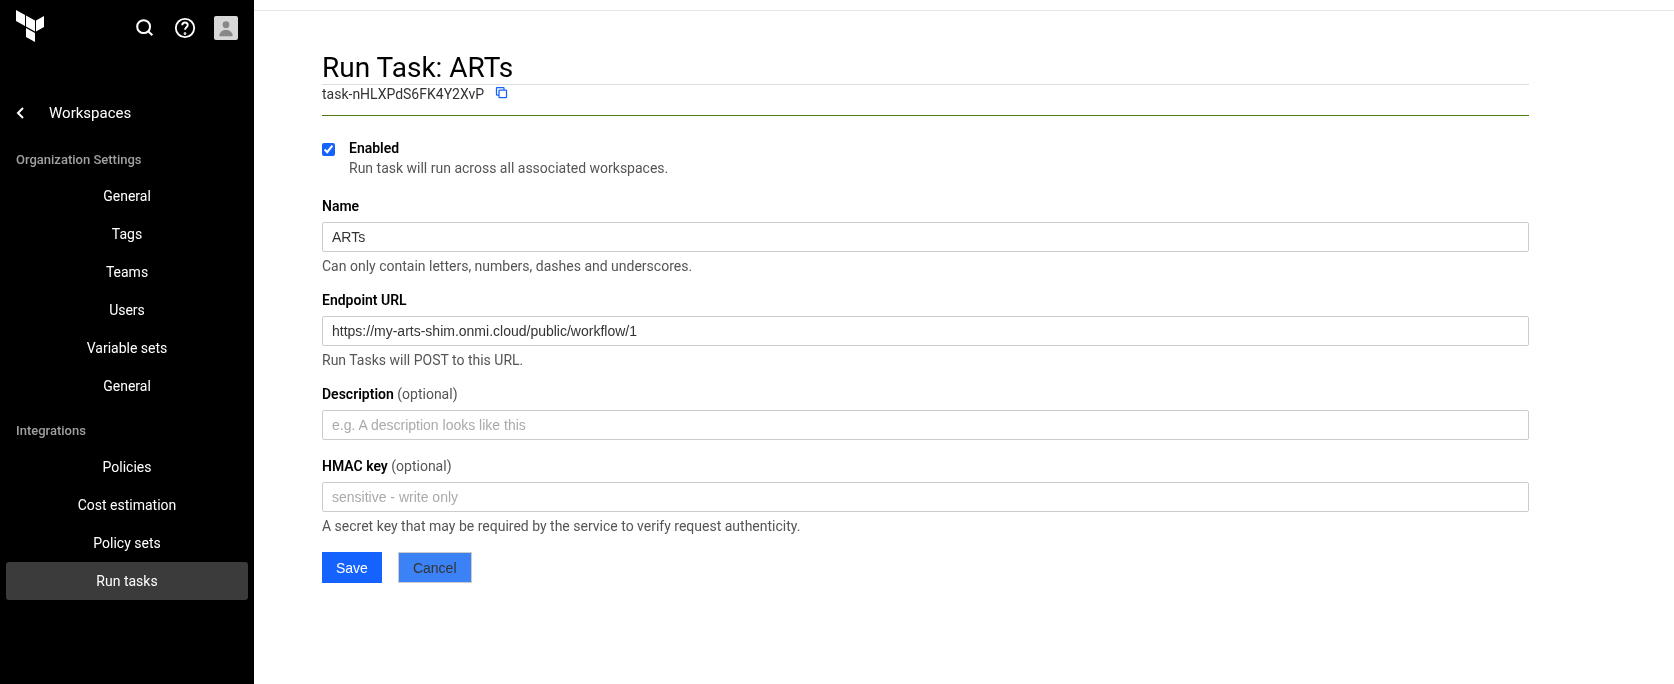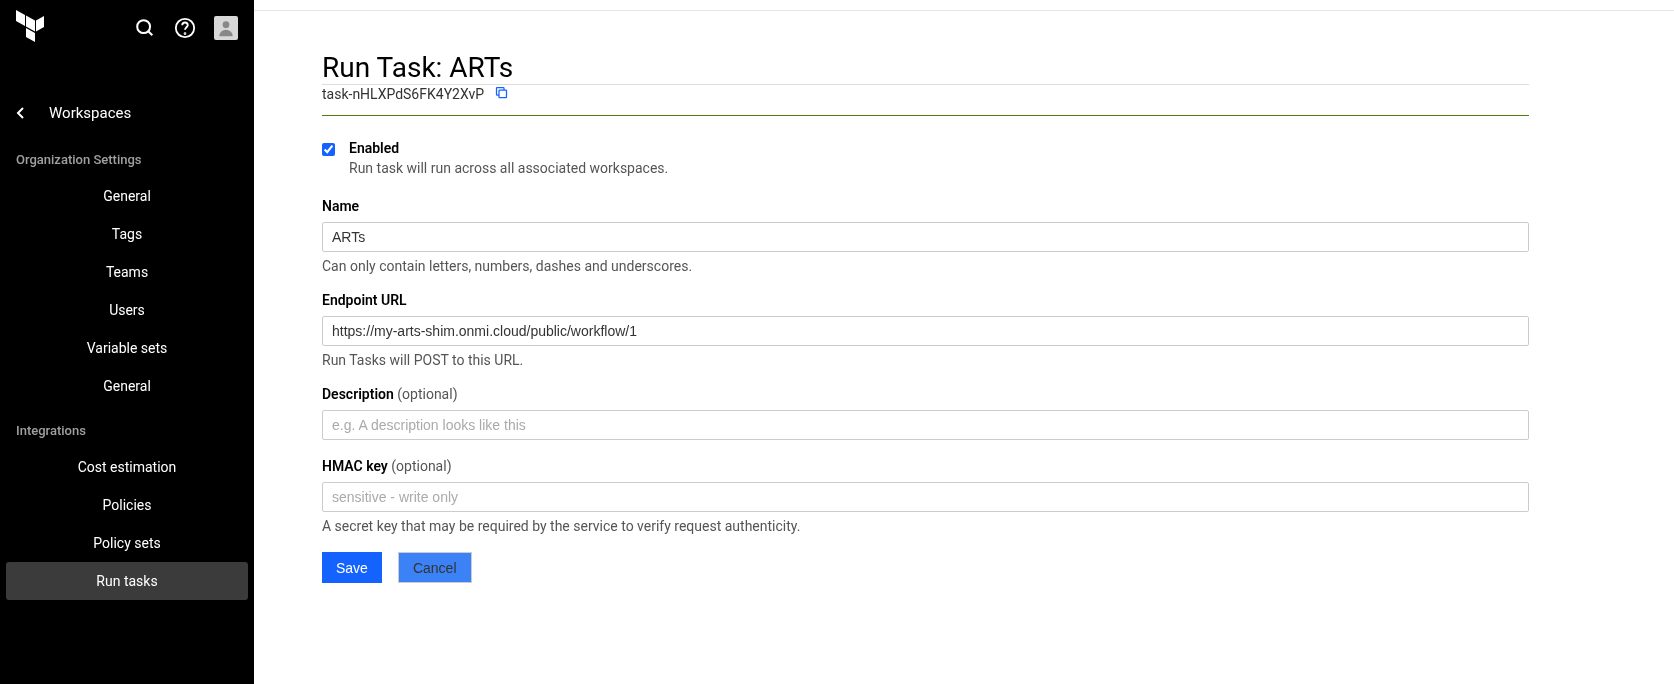--- a/index.html
+++ b/index.html
@@ -90,22 +90,22 @@
 
   <div class="section-hdr">Organization Settings</div>
   <div class="nav-item">General</div>
   <div class="nav-item">Tags</div>
   <div class="nav-item">Teams</div>
   <div class="nav-item">Users</div>
   <div class="nav-item">Variable sets</div>
   <div class="nav-item">General</div>
 
   <div class="section-hdr">Integrations</div>
+  <div class="nav-item">Policies</div>
   <div class="nav-item">Cost estimation</div>
-  <div class="nav-item">Policies</div>
   <div class="nav-item">Policy sets</div>
   <div class="nav-item active">Run tasks</div>
 
 </aside>
 
 <main class="main">
   <div class="top-border"></div>
   <div class="content">
     <h1>Run Task: ARTs</h1>
 

